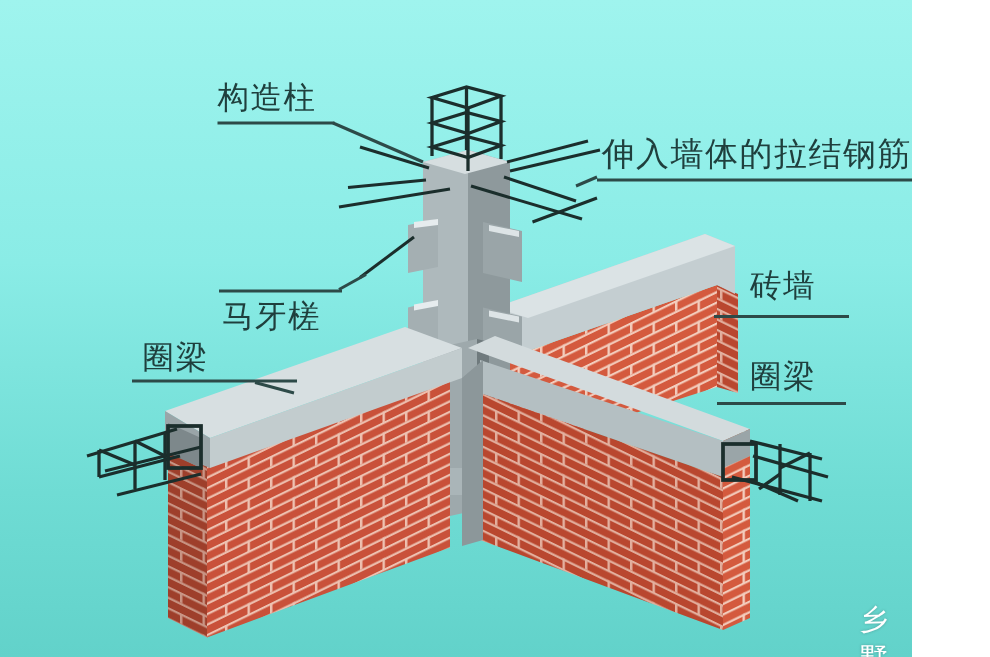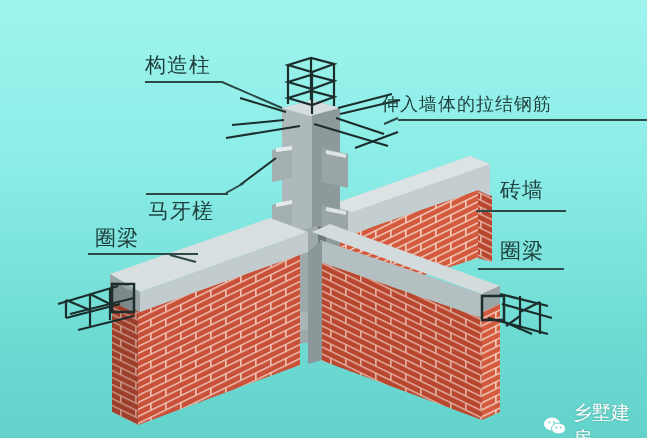--- a/index.html
+++ b/index.html
@@ -1,20 +1,19 @@
 <!DOCTYPE html>
 <html><head>
 <meta charset="utf-8">
 <style>
   html, body { margin: 0; padding: 0; }
   body { width: 660px; height: 438px; overflow: hidden; font-family: "DejaVu Sans", sans-serif; }
   #stage {
     position: relative; width: 608px; height: 438px; overflow: hidden;
     background: linear-gradient(180deg, #9ff4ee 0%, #8aece6 40%, #6fdcd4 75%, #62d2ca 100%);
-    padding-left: 39px;
   }
   #stage svg.art { position: absolute; left: 0; top: 0; }
   .label {
     position: absolute; color: #1f3f3d; font-size: 21px; line-height: 24px;
     letter-spacing: 1px; white-space: nowrap;
     font-family: "DejaVu Sans", sans-serif;
   }
   .underline { position: absolute; height: 2px; background: #2d4a48; }
   .watermark {
     position: absolute; left: 543px; top: 400px; display: flex; align-items: center; gap: 6px;
@@ -168,21 +167,21 @@
       <line x1="222" y1="82" x2="282" y2="108"></line>
       <line x1="226" y1="193" x2="244" y2="183"></line>
       <line x1="170" y1="255" x2="196" y2="262"></line>
       <line x1="398" y1="118" x2="384" y2="124"></line>
     </g>
   </svg>
 
   <div class="label" style="left:145px; top:53px;">构造柱</div>
   <div class="underline" style="left:145px; top:81px; width:78px;"></div>
 
-  <div class="label" style="left:381px; top:92px; font-size:18px;">伸入墙体的拉结钢筋</div>
+  <div class="label" style="left:401px; top:92px; font-size:22px;">伸入墙体的拉结钢筋</div>
   <div class="underline" style="left:398px; top:119px; width:262px;"></div>
 
   <div class="label" style="left:148px; top:167px;margin-top:32px;">马牙槎</div>
   <div class="underline" style="left:146px; top:193px; width:82px;"></div>
 
   <div class="label" style="left:500px; top:178px;">砖墙</div>
   <div class="underline" style="left:476px; top:210px; width:90px;"></div>
 
   <div class="label" style="left:95px; top:226px;">圈梁</div>
   <div class="underline" style="left:88px; top:253px; width:110px;"></div>

